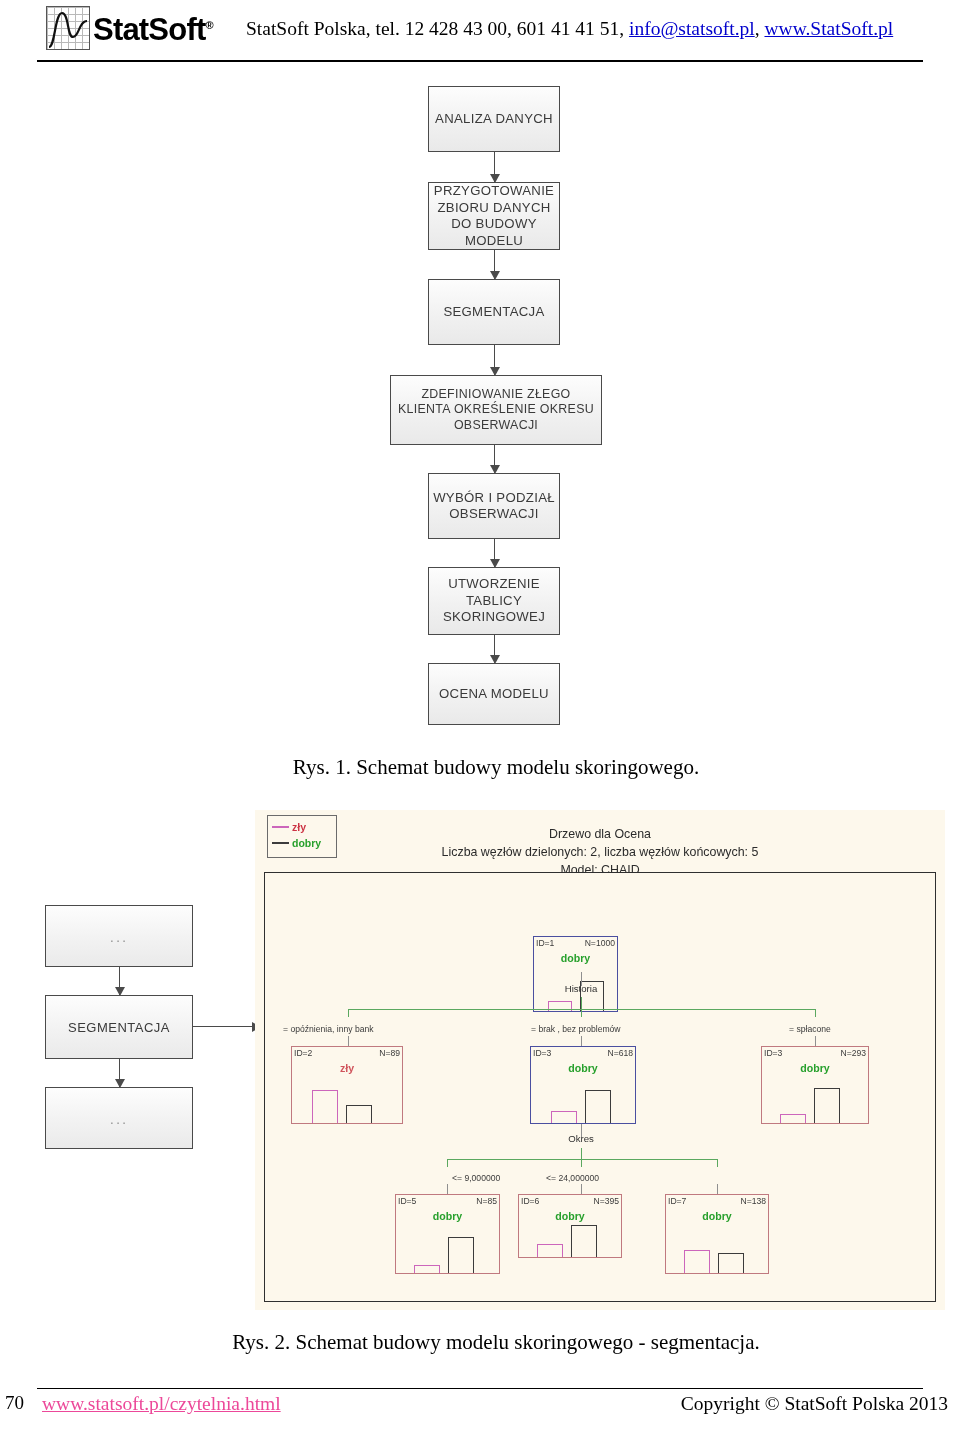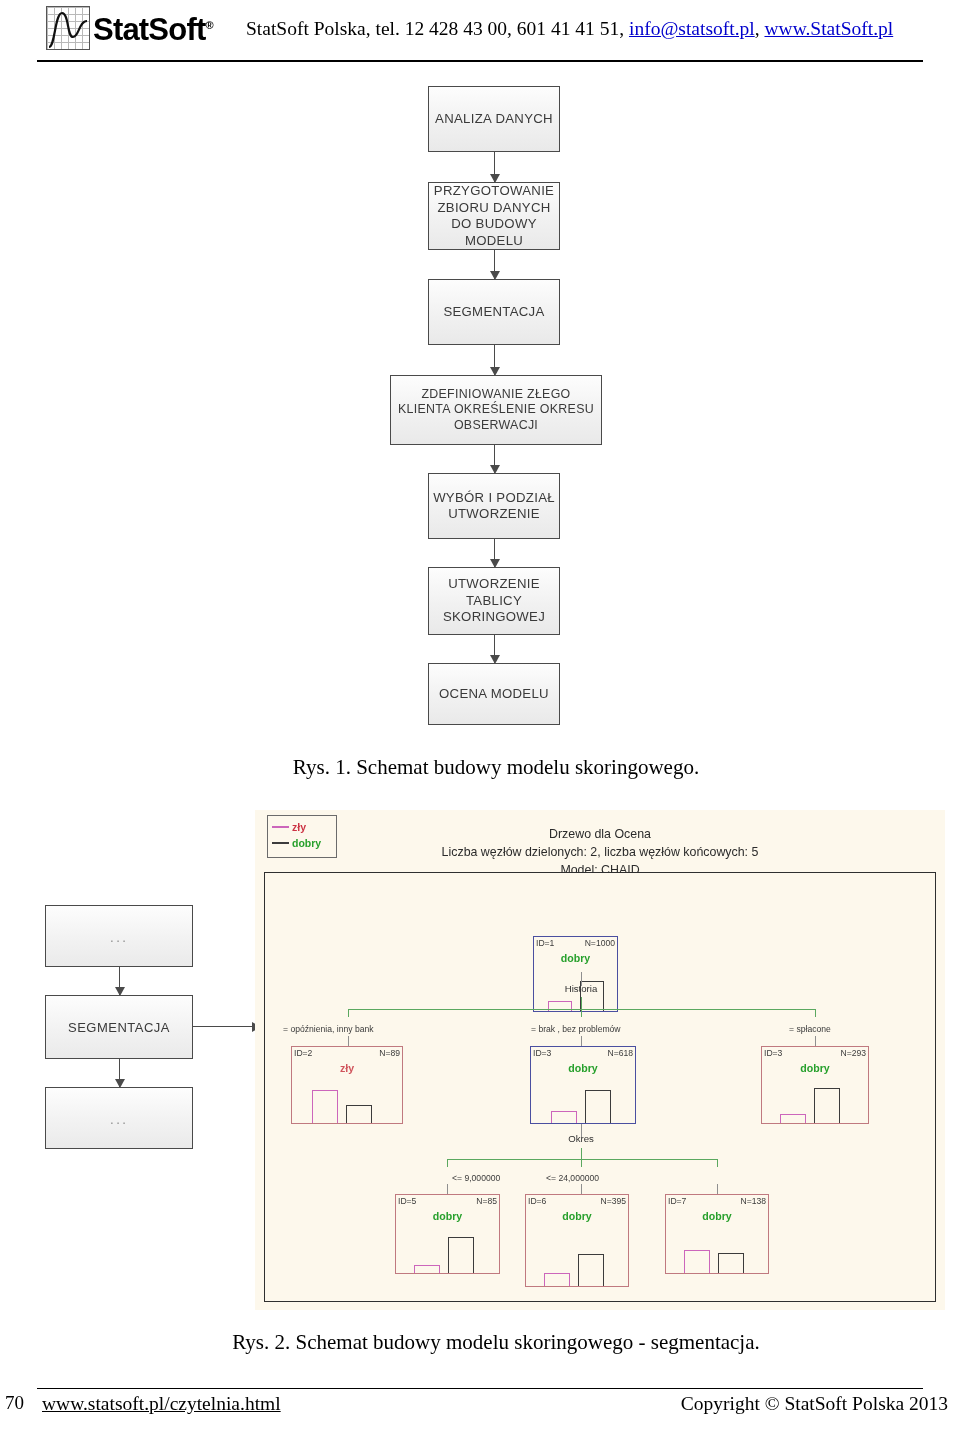--- a/index.html
+++ b/index.html
@@ -268,21 +268,21 @@
   }
   .pagenum {
     position: absolute;
     left: 5px; top: 1392px;
     font-size: 19px;
   }
   .footer-left {
     position: absolute;
     left: 42px; top: 1393px;
     font-size: 19.5px;
-    color: #000000;
+    color: #ec4899;
     text-decoration: underline;
   }
   .footer-right {
     position: absolute;
     right: 12px; top: 1393px;
     font-size: 19.5px;
     text-align: right;
     white-space: nowrap;
   }
 </style>
@@ -308,21 +308,21 @@
 
   <div class="fbox" style="left:428px; top:96px; width:132px; height:68px;">PRZYGOTOWANIE ZBIORU DANYCH DO BUDOWY MODELU</div>
   <div class="farrow" style="left:494px; top:164px; height:29px;"></div>
 
   <div class="fbox" style="left:428px; top:193px; width:132px; height:66px;">SEGMENTACJA</div>
   <div class="farrow" style="left:494px; top:259px; height:30px;"></div>
 
   <div class="fbox" style="left:390px; top:289px; width:212px; height:70px; font-size:12.4px;">ZDEFINIOWANIE ZŁEGO KLIENTA OKREŚLENIE OKRESU OBSERWACJI</div>
   <div class="farrow" style="left:494px; top:359px; height:28px;"></div>
 
-  <div class="fbox" style="left:428px; top:387px; width:132px; height:66px;">WYBÓR I PODZIAŁ UTWORZENIE</div>
+  <div class="fbox" style="left:428px; top:387px; width:132px; height:66px;">WYBÓR I PODZIAŁ OBSERWACJI</div>
   <div class="farrow" style="left:494px; top:453px; height:28px;"></div>
 
   <div class="fbox" style="left:428px; top:481px; width:132px; height:68px;">UTWORZENIE TABLICY SKORINGOWEJ</div>
   <div class="farrow" style="left:494px; top:549px; height:28px;"></div>
 
   <div class="fbox" style="left:428px; top:577px; width:132px; height:62px;">OCENA MODELU</div>
 </div>
 
 <div class="caption" style="top:755px;">Rys. 1. Schemat budowy modelu skoringowego.</div>
 
@@ -437,21 +437,21 @@
       <div class="node" style="left:130px; top:321px; width:105px; height:80px;">
         <span class="node-id">ID=5</span>
         <span class="node-n">N=85</span>
         <span class="node-label good">dobry</span>
         <div class="bars">
           <div class="bar" style="left:18px; width:26px; height:8px;"></div>
           <div class="bar dark" style="left:52px; width:26px; height:36px;"></div>
         </div>
       </div>
 
-      <div class="node" style="left:260px; top:321px; width:104px; height:93px;">
+      <div class="node" style="left:253px; top:321px; width:104px; height:64px;">
         <span class="node-id">ID=6</span>
         <span class="node-n">N=395</span>
         <span class="node-label good">dobry</span>
         <div class="bars">
           <div class="bar" style="left:18px; width:26px; height:13px;"></div>
           <div class="bar dark" style="left:52px; width:26px; height:32px;"></div>
         </div>
       </div>
 
       <div class="node" style="left:400px; top:321px; width:104px; height:80px;">

